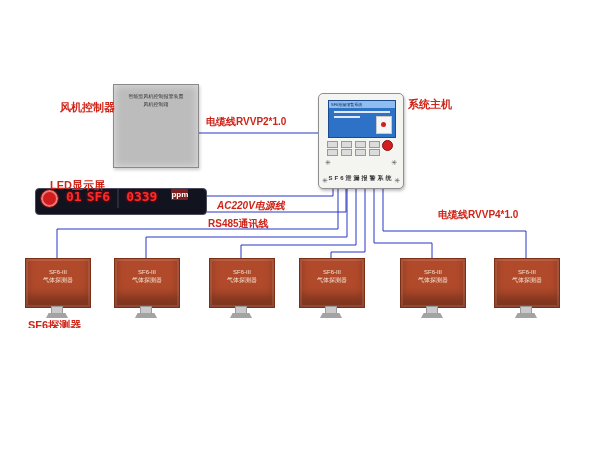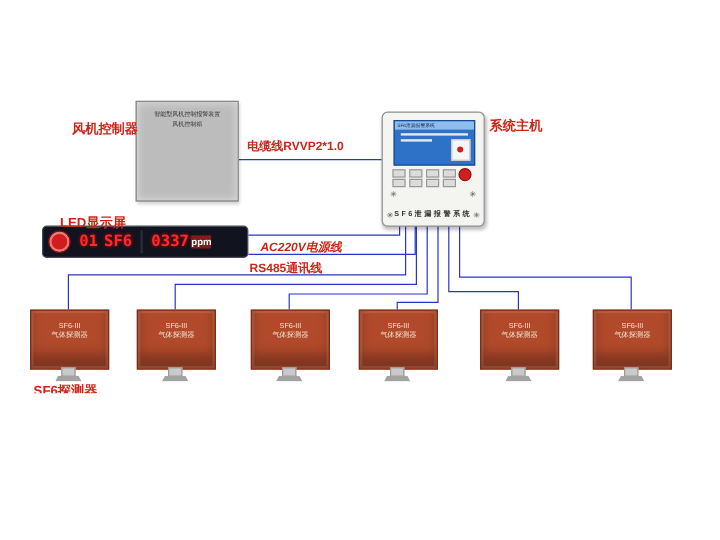--- a/index.html
+++ b/index.html
@@ -38,29 +38,29 @@
   .pbtn{width:9px;height:5px;background:#dcdcdc;border:1px solid #999;}
   .redbtn{position:absolute;left:63px;top:46px;width:9px;height:9px;border-radius:50%;
           background:#d11f1f;border:1px solid #8f1010;}
   .vent{position:absolute;font-size:7px;color:#555;line-height:7px;}
   .hostlabel{position:absolute;left:0;right:0;bottom:5px;text-align:center;
              font-size:6px;font-weight:bold;letter-spacing:2px;color:#333;}
 
   
   .led{position:absolute;left:35px;top:188px;width:172px;height:27px;z-index:2;
        background:#11131f;border:1px solid #4a4a5a;border-radius:4px;
-       display:flex;align-items:center;padding-left:4px;box-sizing:border-box;}
+       display:flex;align-items:flex-start;padding-left:4px;box-sizing:border-box;}
   .ledlogo{width:17px;height:17px;border-radius:50%;background:#d01c1c;
            border:1px solid #7a0f0f;box-shadow:inset 0 0 0 2px rgba(255,200,200,.55);}
   .leddig{font-family:"DejaVu Sans Mono",monospace;font-weight:bold;font-size:13px;
           color:#ff2a2a;text-shadow:0 0 3px rgba(255,0,0,.8);}
   .led .ch{margin-left:7px;}
   .led .gas{margin-left:5px;}
   .leddiv{width:2px;height:19px;background:#2a2a3c;margin:0 7px;}
-  .ledunit{margin-left:2px;background:#7f1d1d;color:#fff;font-size:8px;font-weight:bold;
+  .ledunit{margin-left:14px;background:#7f1d1d;color:#fff;font-size:8px;font-weight:bold;
            padding:1px 0;border-radius:1px;}
 
   
   .detector{position:absolute;top:258px;width:64px;height:48px;z-index:2;
             background:#b14a2b;border:1px solid #7d2f16;text-align:center;color:#f3e2cf;
             box-shadow:inset 0 0 0 2px rgba(255,255,255,.10),inset 0 -12px 10px rgba(0,0,0,.28);}
   .detector .model{font-size:6px;margin-top:9px;line-height:1.4;}
   .detector .dname{font-size:6px;line-height:1.4;}
   .neck{position:absolute;top:306px;width:12px;height:8px;z-index:2;
         background:#c9c9c9;border:1px solid #9a9a9a;box-sizing:border-box;}
@@ -83,20 +83,21 @@
     <polyline points="374,188 374,243 432,243 432,258"></polyline>
     <polyline points="383,188 383,231 526,231 526,258"></polyline>
   </svg>
 
   <div class="lbl" style="left:60px;top:100px;">风机控制器</div>
   <div class="lbl" style="left:408px;top:97px;">系统主机</div>
   <div class="lbl small" style="left:206px;top:115px;">电缆线RVVP2*1.0</div>
   <div class="lbl" style="left:50px;top:178px;">LED显示屏</div>
   <div class="lbl small" style="left:208px;top:181px;margin-top:36px;">RS485通讯线</div>
   <div class="lbl small" style="left:217px;top:199px;font-style:italic;">AC220V电源线</div>
+  <div class="lbl small" style="left:438px;top:208px;">电缆线RVVP4*1.0</div>
   <div class="lbl" style="left:28px;top:318px;text-align:right;">SF6探测器</div>
 
   <div class="fanbox">
     <div class="fantext">
       <div>智能型风机控制报警装置</div>
       <div>风机控制箱</div>
     </div>
   </div>
 
   <div class="host">
@@ -126,21 +127,21 @@
     <span class="vent" style="left:3px;bottom:4px;">✳</span>
     <span class="vent" style="right:3px;bottom:4px;">✳</span>
     <div class="hostlabel">SF6泄漏报警系统</div>
   </div>
 
   <div class="led">
     <div class="ledlogo"></div>
     <span class="leddig ch">01</span>
     <span class="leddig gas">SF6</span>
     <div class="leddiv"></div>
-    <span class="leddig">0337</span>
+    <span class="leddig">0339</span>
     <span class="ledunit">ppm</span>
   </div>
 
   <div class="detector" style="left:25px;">
     <div class="model">SF6-III</div>
     <div class="dname">气体探测器</div>
   </div>
   <div class="detector" style="left:114px;">
     <div class="model">SF6-III</div>
     <div class="dname">气体探测器</div>

